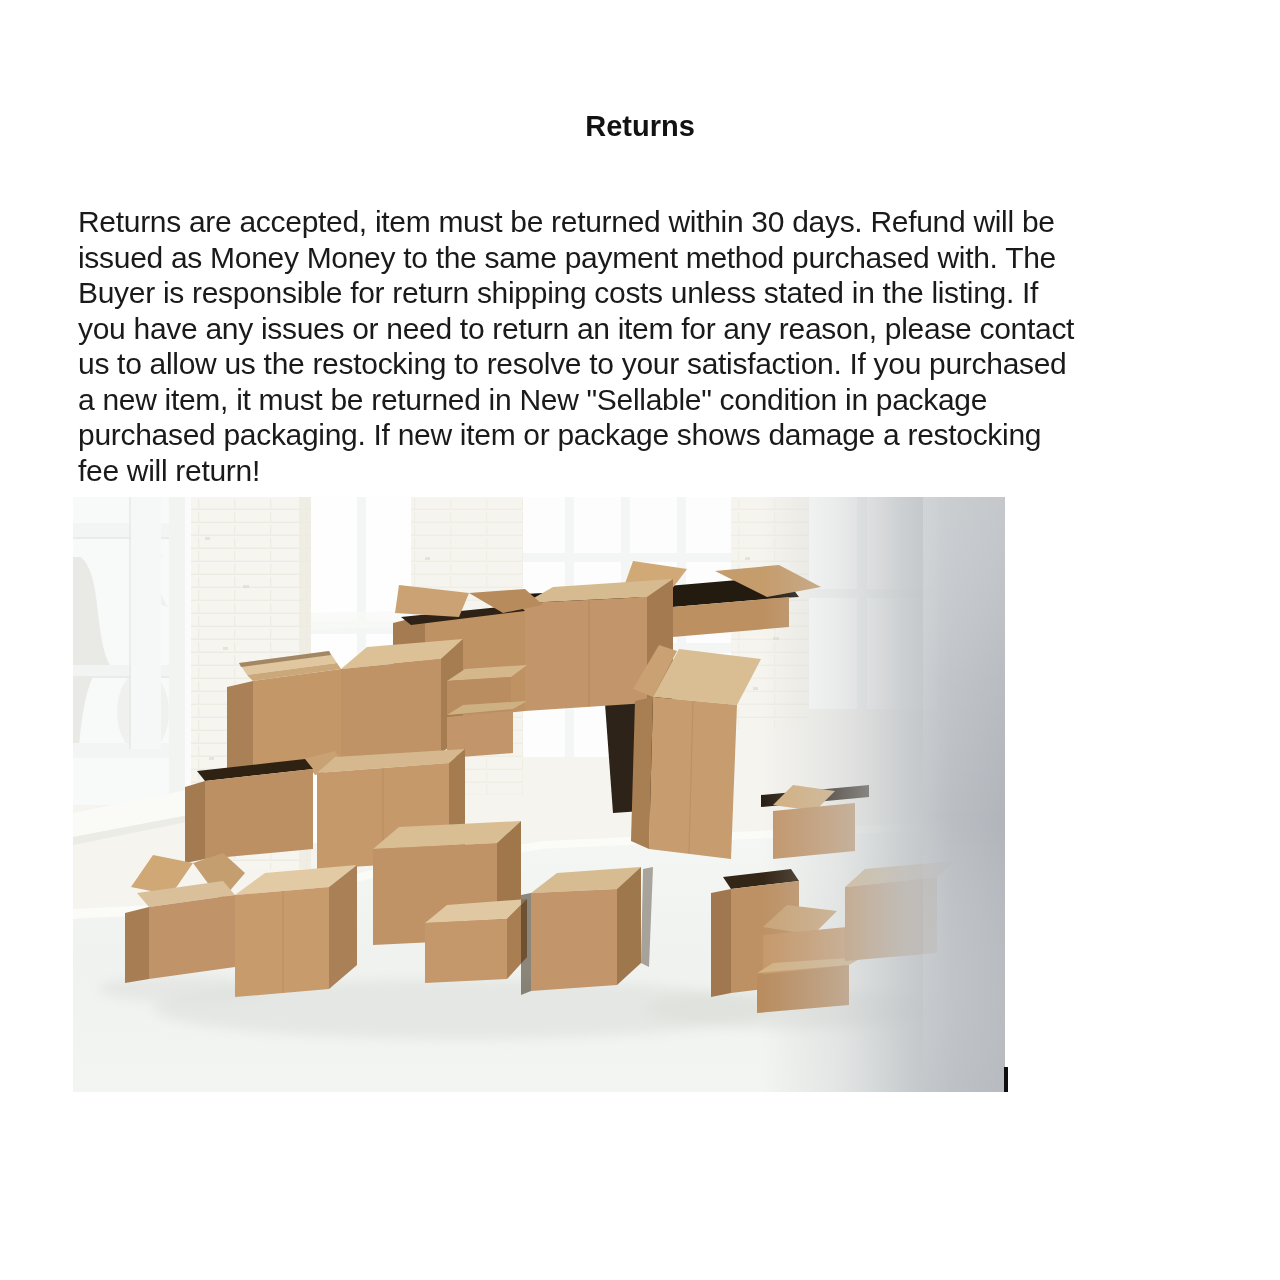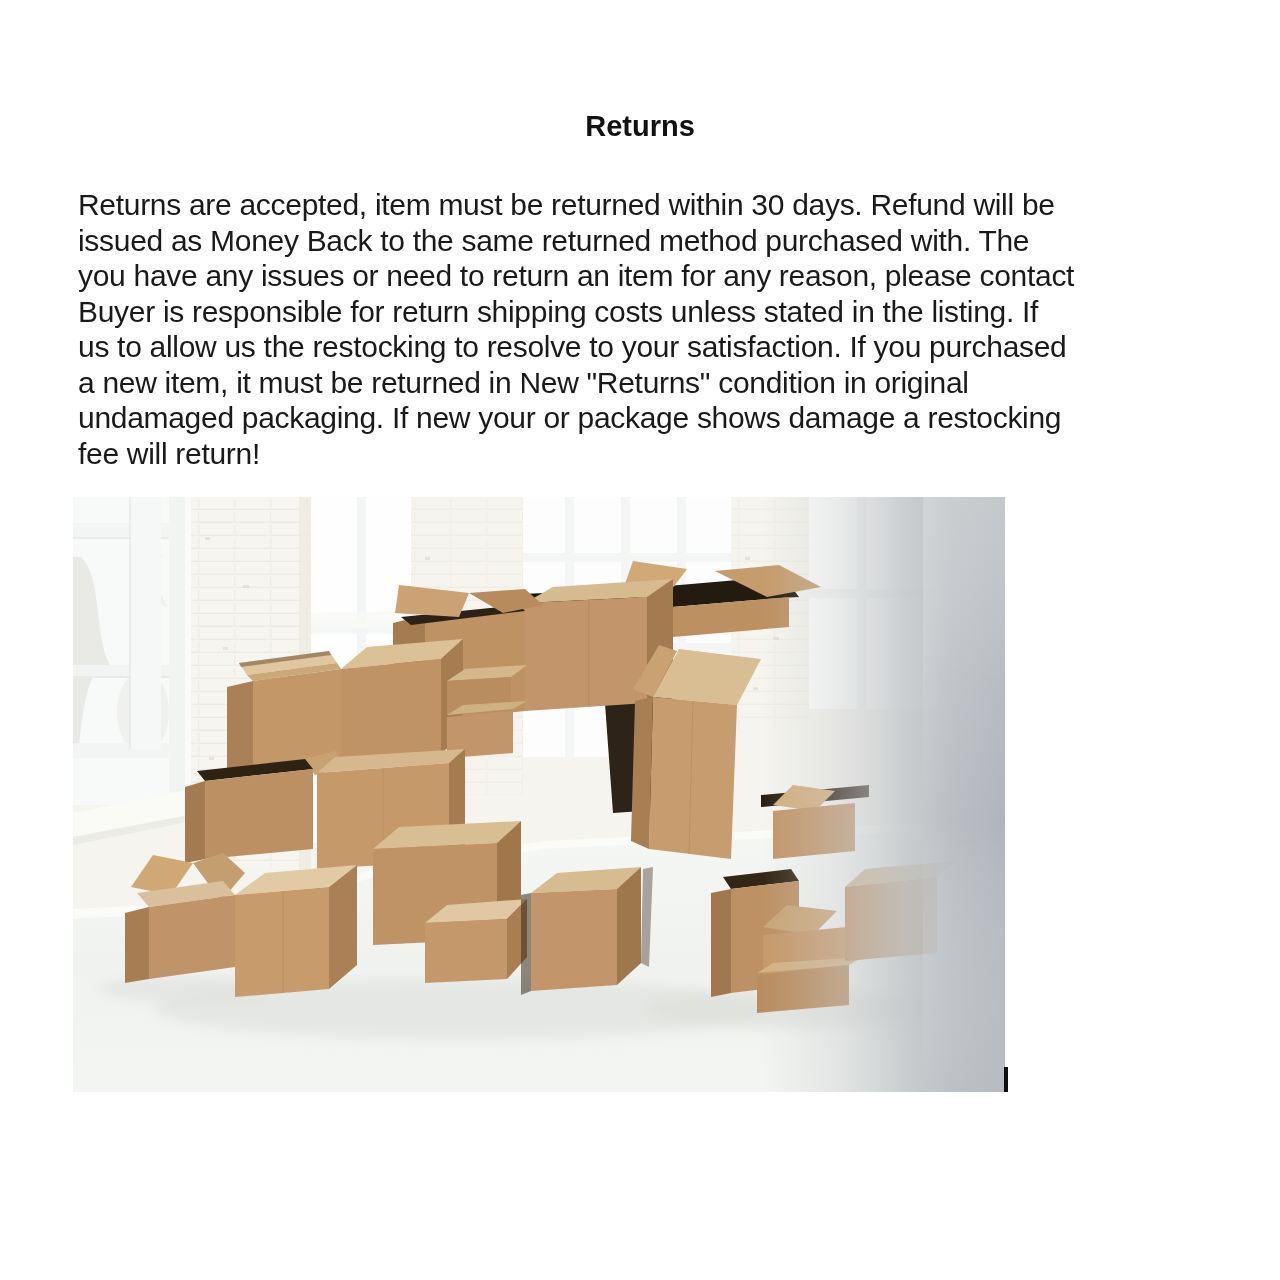--- a/index.html
+++ b/index.html
@@ -6,21 +6,21 @@
   .page{
     position:relative;width:1280px;height:1280px;background:#ffffff;
     font-family:"Liberation Sans","DejaVu Sans",sans-serif;overflow:hidden;
   }
   .doc-title{
     position:absolute;top:110px;left:0;width:100%;
     text-align:center;font-weight:bold;font-size:29px;color:#121212;margin:0;
     letter-spacing:0;
   }
   .doc-body{
-    position:absolute;left:78px;top:187px;width:1130px;
+    position:absolute;left:78px;top:204px;width:1130px;
     font-size:30px;line-height:35.5px;letter-spacing:-0.3px;color:#1a1a1a;
   }
   .doc-body .line{white-space:nowrap;}
   .photo{
     position:absolute;left:73px;top:497px;width:932px;height:595px;
     overflow:hidden;background:#fbfbf9;
   }
   .photo svg{display:block;width:932px;height:595px;}
   .caret{
     position:absolute;left:1004px;top:1067px;width:4px;height:25px;
@@ -29,26 +29,26 @@
 </style>
 </head>
 <body>
 
 <div class="page">
 
   <h1 class="doc-title">Returns</h1>
 
   <div class="doc-body">
     <div class="line">Returns are accepted, item must be returned within 30 days. Refund will be</div>
-    <div class="line">issued as Money Back to the same returned method purchased with. The</div>
+    <div class="line">issued as Money Money to the same payment method purchased with. The</div>
+    <div class="line">Buyer is responsible for return shipping costs unless stated in the listing. If</div>
     <div class="line">you have any issues or need to return an item for any reason, please contact</div>
-    <div class="line">Buyer is responsible for return shipping costs unless stated in the listing. If</div>
     <div class="line">us to allow us the restocking to resolve to your satisfaction. If you purchased</div>
-    <div class="line">a new item, it must be returned in New "Returns" condition in original</div>
-    <div class="line">undamaged packaging. If new your or package shows damage a restocking</div>
+    <div class="line">a new item, it must be returned in New "Sellable" condition in package</div>
+    <div class="line">purchased packaging. If new item or package shows damage a restocking</div>
     <div class="line">fee will return!</div>
   </div>
 
   <div class="photo">
     <svg viewBox="0 0 932 595" preserveAspectRatio="none" role="img" xmlns="http://www.w3.org/2000/svg" aria-label="Pile of brown cardboard moving boxes stacked on a pale floor in a bright room with large windows and white brick walls, blurred gray wall edge on the right">
       <defs>
         <linearGradient id="gFloor" x1="0" y1="330" x2="0" y2="595" gradientUnits="userSpaceOnUse">
           <stop offset="0" stop-color="#f5f7f4"></stop>
           <stop offset="0.5" stop-color="#f0f2ef"></stop>
           <stop offset="1" stop-color="#f3f5f2"></stop>

